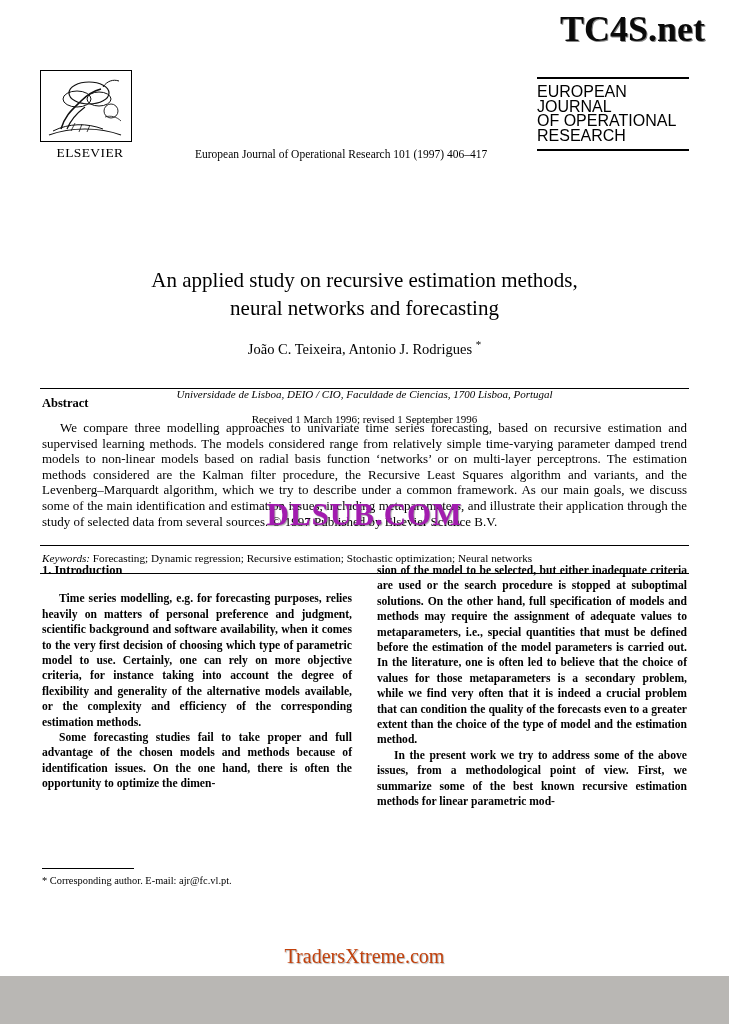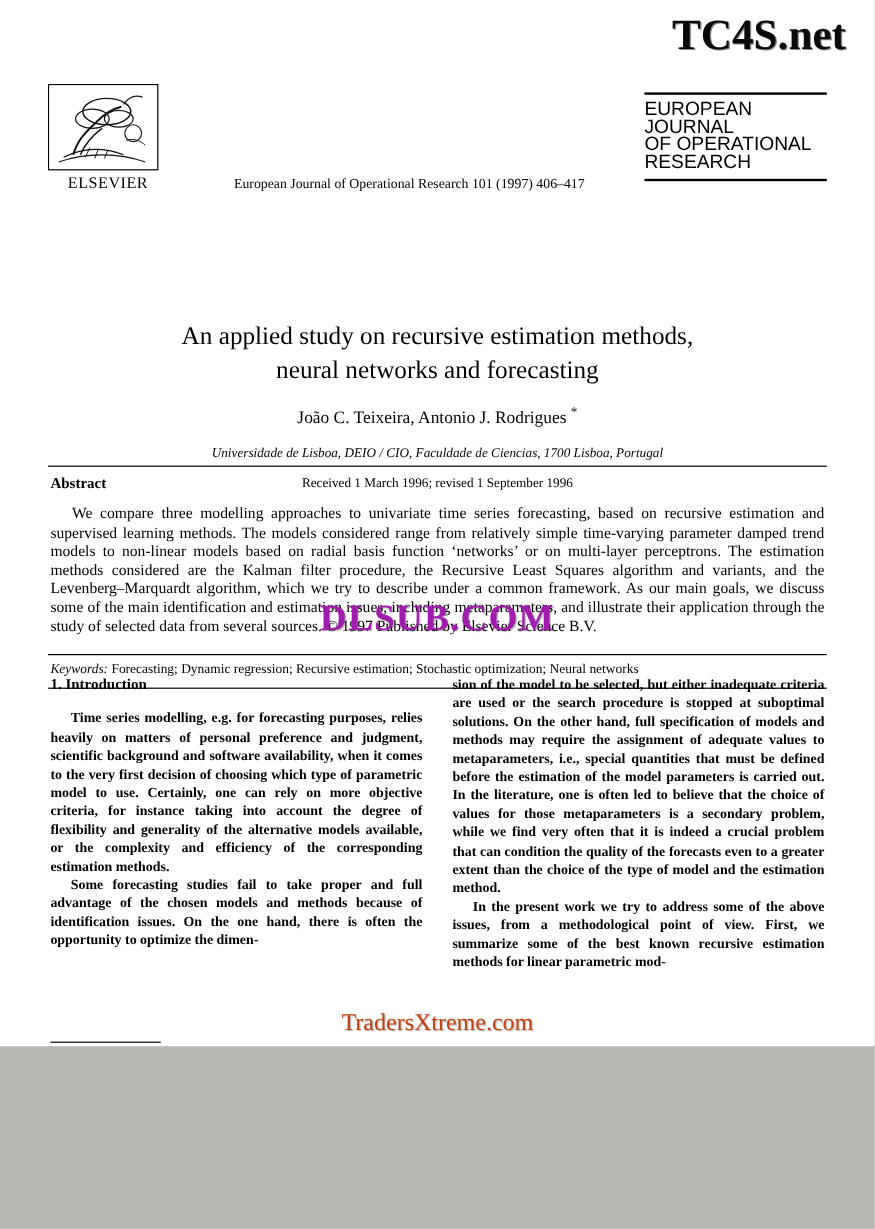--- a/index.html
+++ b/index.html
@@ -3,21 +3,21 @@
 <meta charset="utf-8">
 <style>
   html, body {
     margin: 0;
     padding: 0;
     background: #b9b7b4;
   }
   .page {
     position: relative;
     width: 729px;
-    height: 872px;
+    height: 976px;
     background: #ffffff;
     overflow: hidden;
     font-family: "Liberation Serif", serif;
     color: #000;
     box-sizing: border-box;
   }
   
   .wm-top {
     position: absolute;
     top: 8px;
@@ -123,21 +123,21 @@
     line-height: 28px;
     font-family: "Liberation Serif", serif;
     margin-top: 44px;
   }
   .authors {
     margin-top: 16px;
     font-size: 14.5px;
   }
   .authors .star { font-size: 11px; vertical-align: super; }
   .affiliation {
-    margin-top: 14px;
+    margin-top: 30px;
     font-size: 11px;
     font-style: italic;
   }
   .received {
     margin-top: 13px;
     font-size: 11px;
   }
   
   .hr {
     position: absolute;

